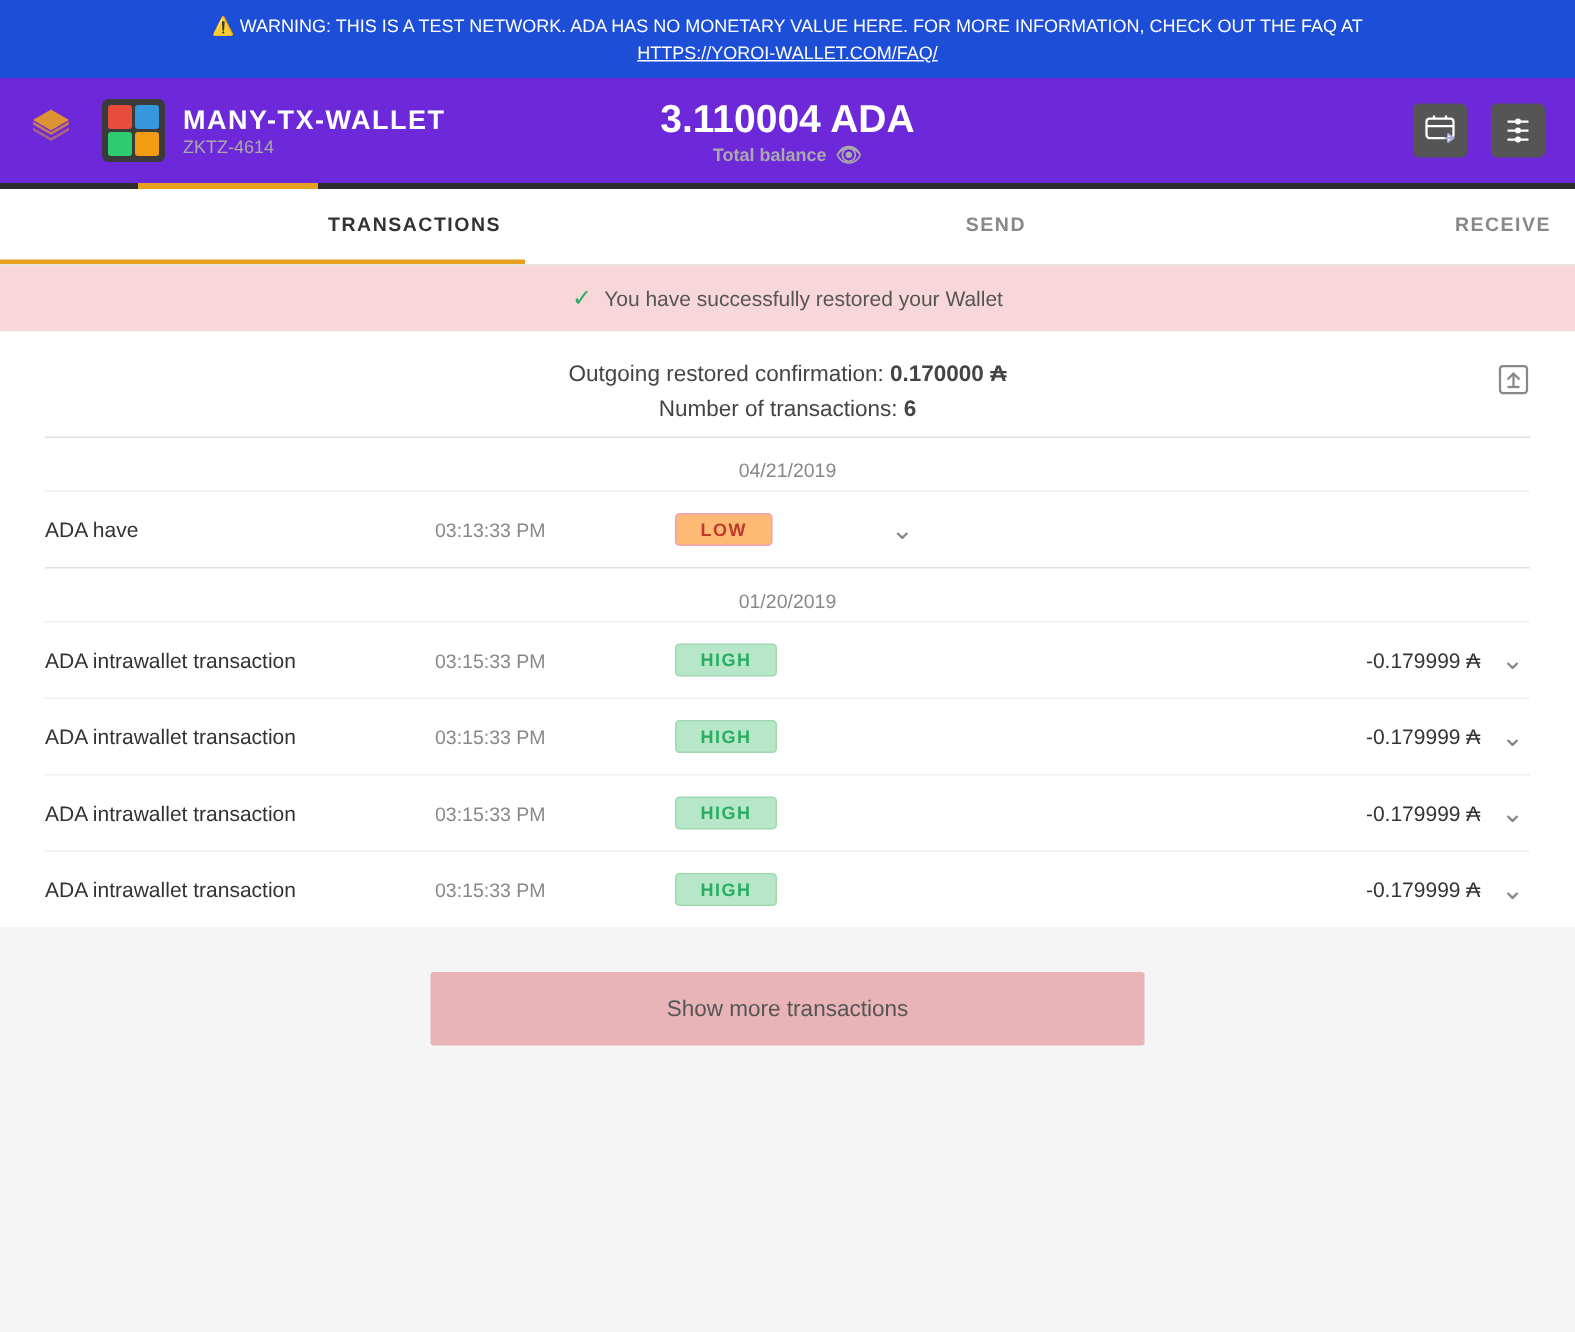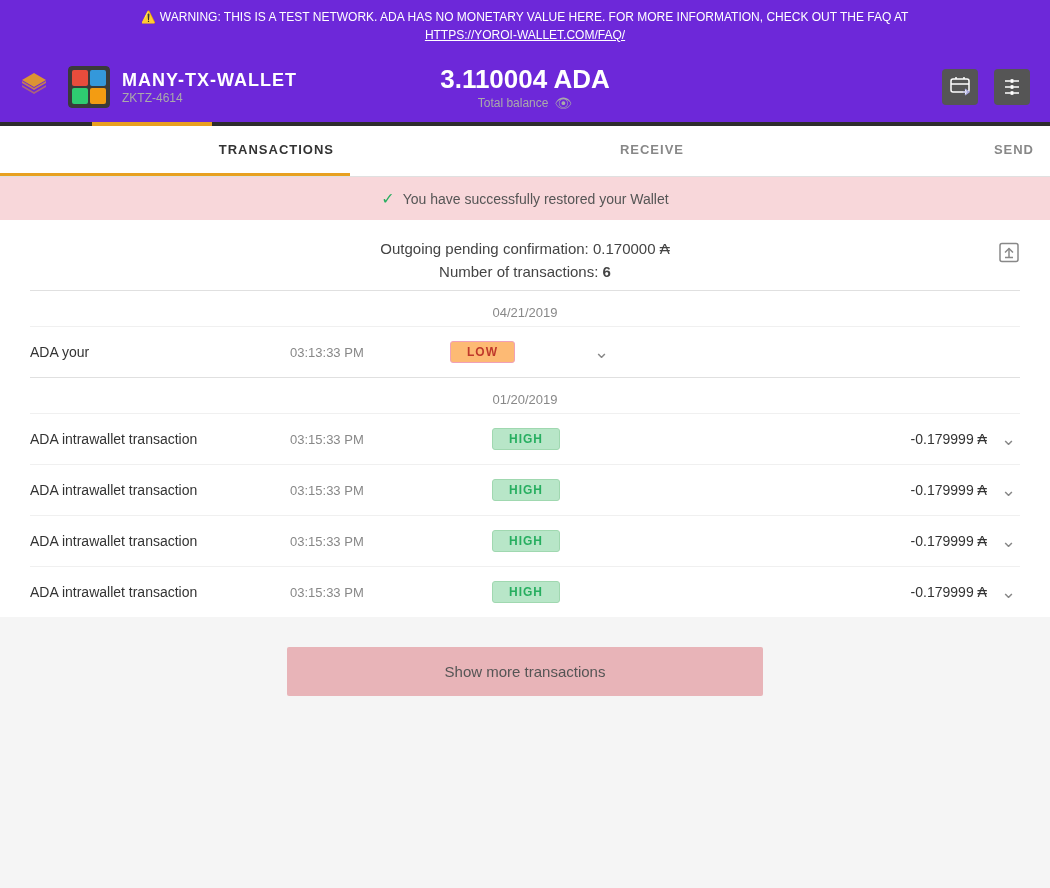--- a/index.html
+++ b/index.html
@@ -1,20 +1,20 @@
 <!DOCTYPE html>
 <html><head>
   <meta charset="utf-8">
   <style>
     * { margin: 0; padding: 0; box-sizing: border-box; }
     body { font-family: 'Segoe UI', Arial, sans-serif; background: #f5f5f5; width: 1050px; min-height: 888px; }
 
     
     .warning-banner {
-      background: #6d28d9;
+      background: #1d4ed8;
       color: white;
       text-align: center;
       padding: 8px 24px;
       font-size: 12px;
       line-height: 1.5;
     }
     .warning-banner a {
       color: white;
       text-decoration: underline;
       display: block;
@@ -43,21 +43,21 @@
     .wallet-info { display: flex; flex-direction: column; }
     .wallet-name { font-size: 18px; font-weight: bold; color: white; letter-spacing: 1px; }
     .wallet-id { font-size: 12px; color: #aaa; }
     .header-center {
       position: absolute;
       left: 50%;
       transform: translateX(-50%);
       text-align: left;
     }
     .balance-amount { font-size: 26px; font-weight: bold; color: white; }
-    .balance-label { font-size: 12px; color: #aaa; display: flex; align-items: center; gap: 6px; justify-content: center; }
+    .balance-label { font-size: 12px; color: #aaa; display: flex; align-items: center; gap: 6px; justify-content: center; font-weight: bold; }
     .eye-icon { color: #aaa; font-size: 14px; }
     .header-right {
       margin-left: auto;
       display: flex;
       gap: 16px;
       align-items: center;
     }
     .header-action-btn {
       background: none;
       border: none;
@@ -126,21 +126,21 @@
     
     .main-content { background: white; padding: 0 30px; }
 
     
     .pending-section {
       padding: 20px 0 10px;
       text-align: center;
       position: relative;
     }
     .pending-text { font-size: 15px; color: #444; margin-bottom: 6px; }
-    .pending-amount { font-weight: normal; }
+    .pending-amount { font-weight: bold; }
     .tx-count { font-size: 15px; color: #444; }
     .tx-count-num { font-weight: bold; }
     .export-btn {
       position: absolute;
       right: 0;
       top: 50%;
       transform: translateY(-50%);
       background: none;
       border: none;
       cursor: pointer;
@@ -172,21 +172,21 @@
     .tx-badge {
       display: inline-block;
       padding: 3px 16px;
       border-radius: 3px;
       font-size: 12px;
       font-weight: 600;
       letter-spacing: 1px;
       text-transform: uppercase;
     }
     .badge-low { background: #fdba74; color: #c0392b; border: 1px solid #f0a0b8; }
-    .badge-high { background: #b8e6c8; color: #27ae60; border: 1px solid #a0d8b0; margin-left: 42px; }
+    .badge-high { background: #b8e6c8; color: #27ae60; border: 1px solid #a0d8b0; }
     .tx-amount { flex: 1; text-align: right; font-size: 14px; color: #333; font-weight: 500; padding-right: 10px; }
     .tx-expand {
       background: none;
       border: none;
       cursor: pointer;
       color: #888;
       font-size: 18px;
       padding: 0 4px;
     }
 
@@ -285,34 +285,34 @@
     </button>
   </div>
 </div>
 
 <div style="background: #2d2d2d; padding-left: 92px;">
   <div class="header-underline"></div>
 </div>
 
 <div class="tabs">
   <div class="tab active">TRANSACTIONS</div>
+  <div class="tab">SEND</div>
   <div class="tab">RECEIVE</div>
-  <div class="tab">SEND</div>
 </div>
 
 <div class="success-banner">
   <span class="success-icon">✓</span>
   <span>You have successfully restored your Wallet</span>
 </div>
 
 <div class="main-content">
 
   <div class="pending-section">
     <div class="pending-text">
-      <span>Outgoing pending confirmation:</span>
+      <span>Outgoing restored confirmation:</span>
       <strong class="pending-amount">
         <span>0.170000</span>
         <span>₳</span>
       </strong>
     </div>
     <div class="tx-count">
       <span>Number of transactions:</span>
       <strong class="tx-count-num">6</strong>
     </div>
     <button class="export-btn" title="Export">
@@ -323,21 +323,21 @@
         <line x1="7" y1="16" x2="15" y2="16" stroke="#888" stroke-width="1.5"></line>
       </svg>
     </button>
   </div>
 
   <hr class="section-divider">
 
   <div class="date-label">04/21/2019</div>
 
   <div class="tx-row">
-    <span class="tx-type">ADA your</span>
+    <span class="tx-type">ADA have</span>
     <span class="tx-time">03:13:33 PM</span>
     <div class="tx-badge-wrap">
       <span class="tx-badge badge-low">LOW</span>
     </div>
     <button class="tx-expand">⌄</button>
   </div>
 
   <hr class="section-divider">
 
   <div class="date-label">01/20/2019</div>

